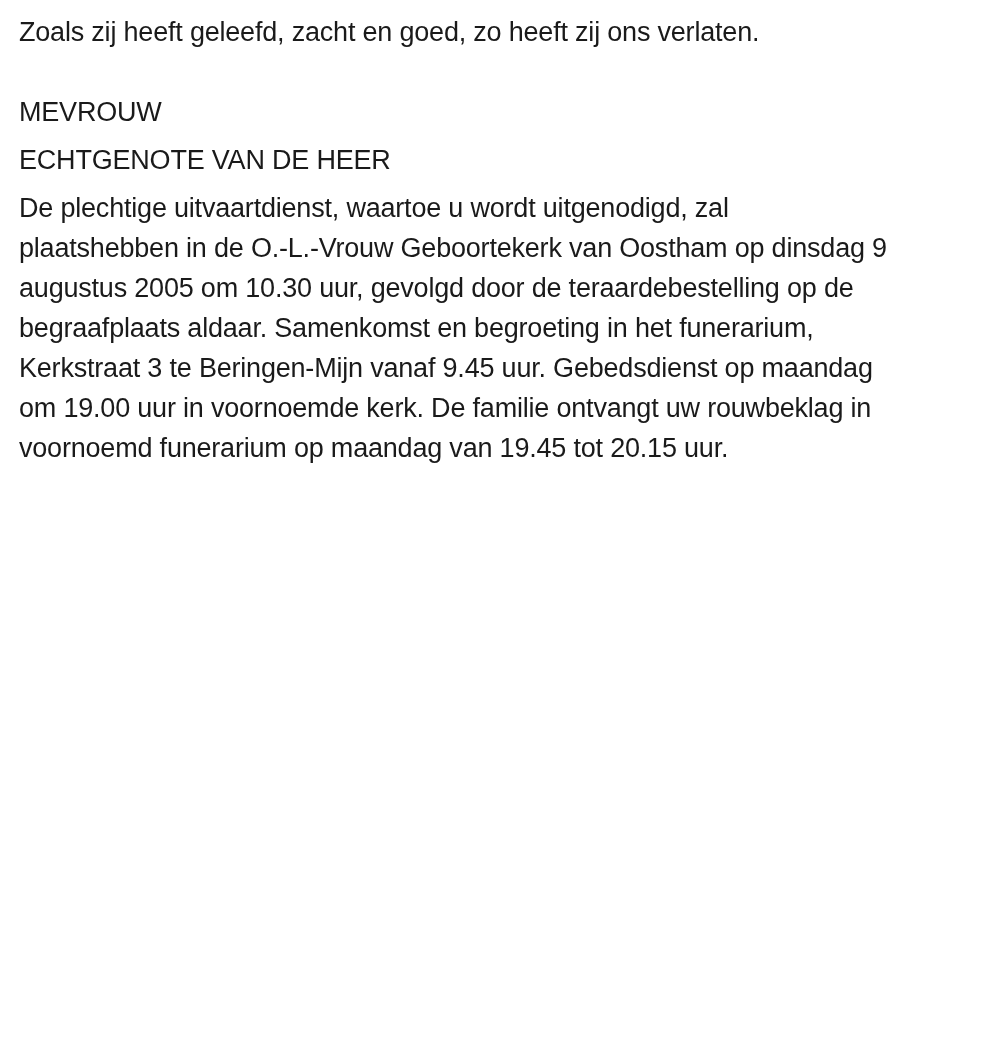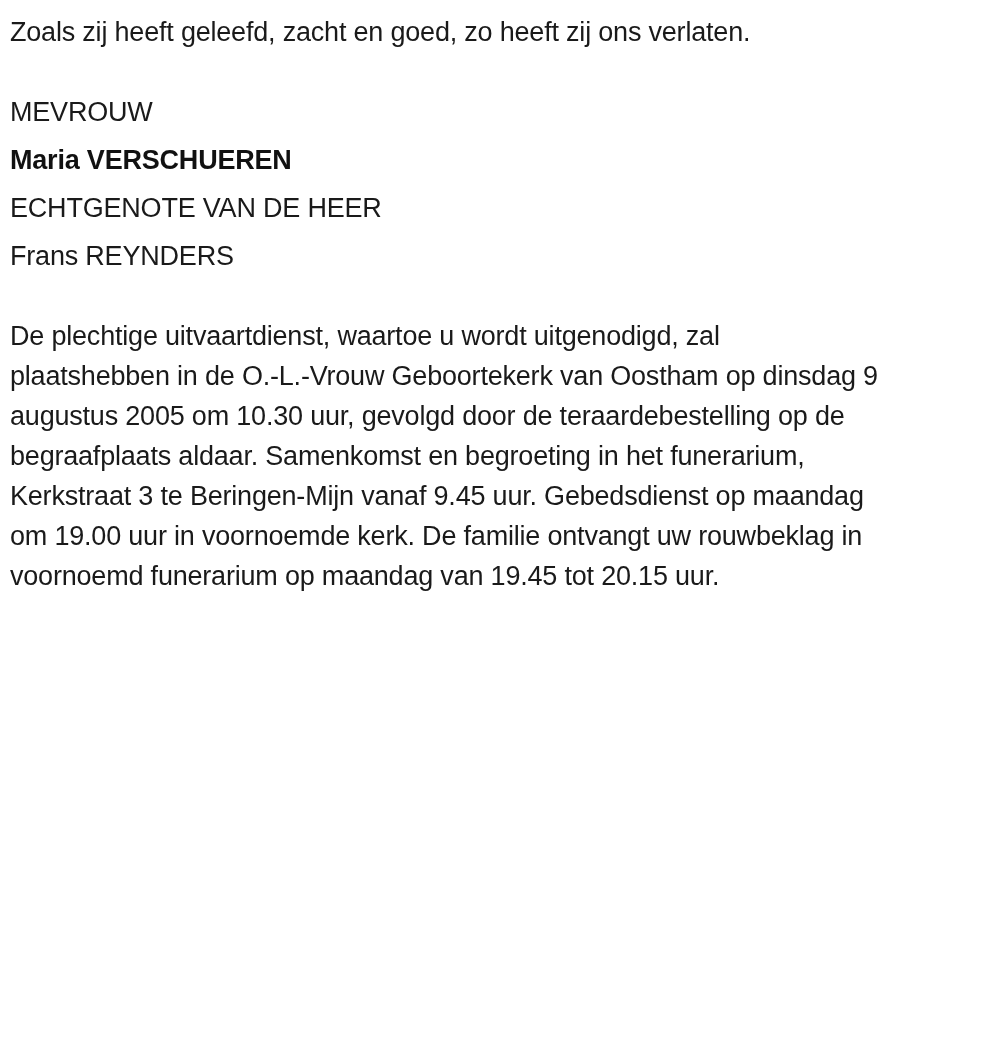--- a/index.html
+++ b/index.html
@@ -14,21 +14,21 @@
     overflow: hidden;
     font-family: "Liberation Sans", "DejaVu Sans", sans-serif;
     font-stretch: condensed;
     color: #1a1a1a;
     font-size: 27px;
     line-height: 40px;
   }
   .obituary {
     box-sizing: border-box;
     width: 1000px;
-    padding: 12px 10px 0 10px;
+    padding: 12px 10px 0 19px;
   }
   .obituary p {
     margin: 0 0 40px 0;
     white-space: pre-line;
     letter-spacing: -0.2px;
   }
   .obituary p.tight {
     margin-bottom: 8px;
   }
   .obituary p.name {
@@ -37,25 +37,23 @@
   }
 </style>
 </head>
 <body>
 
 <main class="obituary">
   <p>Zoals zij heeft geleefd, zacht en goed, zo heeft zij ons verlaten.</p>
 
   <p class="tight">MEVROUW</p>
 
-  <p class="tight name">Maria VERSCHUEREN</p>
 
   <p class="tight">ECHTGENOTE VAN DE HEER</p>
 
-  <p>Frans REYNDERS</p>
 
 
 
   <p>De plechtige uitvaartdienst, waartoe u wordt uitgenodigd, zal
 plaatshebben in de O.-L.-Vrouw Geboortekerk van Oostham op dinsdag 9
 augustus 2005 om 10.30 uur, gevolgd door de teraardebestelling op de
 begraafplaats aldaar. Samenkomst en begroeting in het funerarium,
 Kerkstraat 3 te Beringen-Mijn vanaf 9.45 uur. Gebedsdienst op maandag
 om 19.00 uur in voornoemde kerk. De familie ontvangt uw rouwbeklag in
 voornoemd funerarium op maandag van 19.45 tot 20.15 uur.</p>

